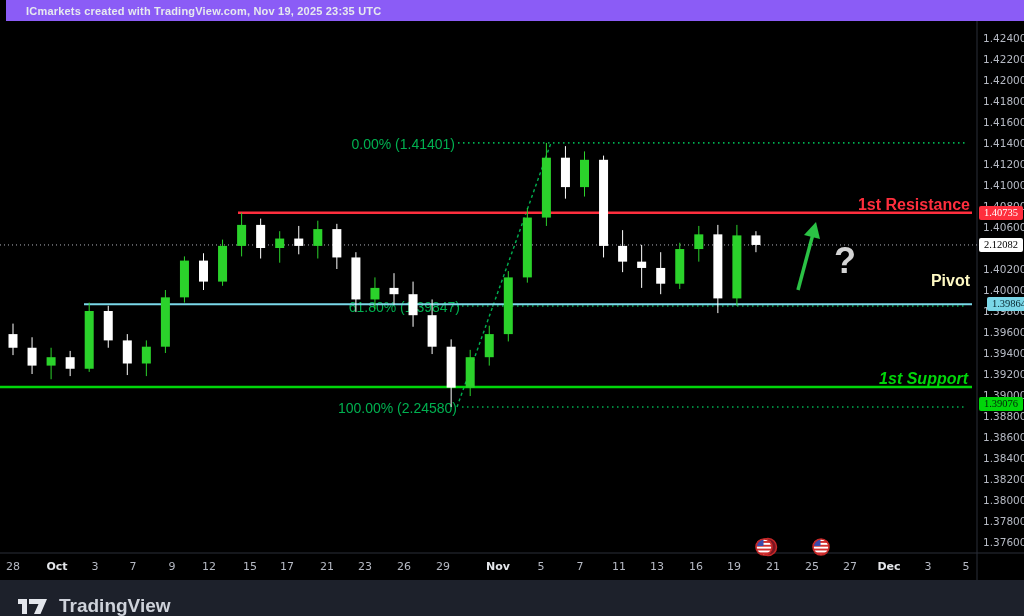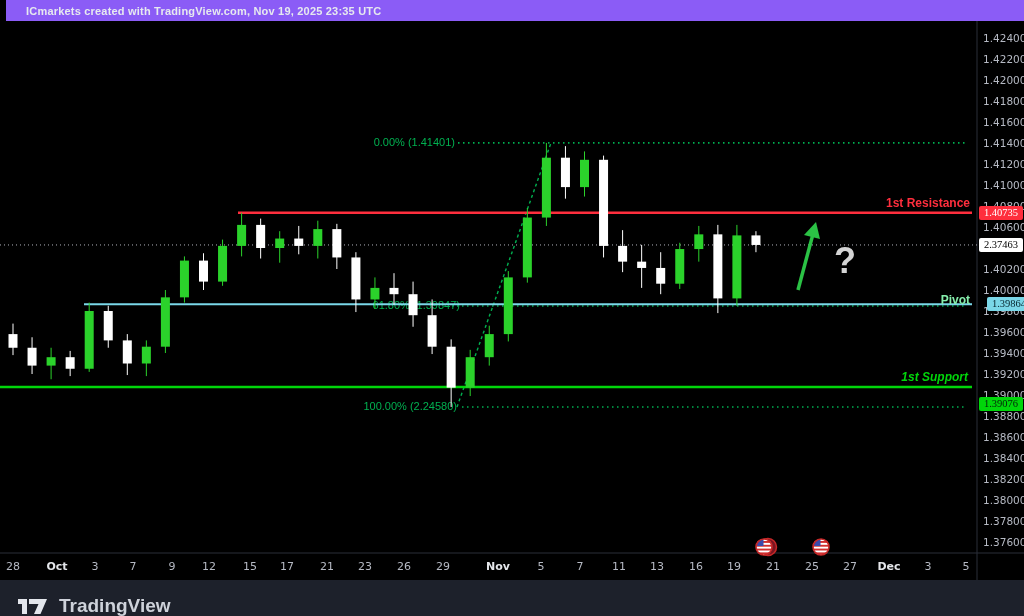--- a/index.html
+++ b/index.html
@@ -3,22 +3,22 @@
 <meta charset="utf-8">
 <style>
   html,body{margin:0;padding:0;background:#000;}
   .screen{position:relative;width:1024px;height:616px;background:#000;overflow:hidden;
           font-family:"Liberation Sans",sans-serif;}
   .topbar{position:absolute;left:6px;top:0;width:1024px;height:21px;background:#8b5cf6;z-index:6;
           display:flex;align-items:center;}
   .topbar span{margin-left:20px;font-size:11px;font-weight:700;color:#e6e9ef;letter-spacing:.2px;}
   #plot{position:absolute;left:0;top:0;z-index:2;}
   .lbl{position:absolute;z-index:1;white-space:nowrap;}
-  .lvl{font-size:12px;font-weight:700;z-index:3;}
-  .fib{font-size:11px;font-weight:400;}
+  .lvl{font-size:16px;font-weight:700;z-index:3;}
+  .fib{font-size:14px;font-weight:400;}
   .tag{position:absolute;left:979px;width:44px;height:14px;line-height:14px;text-align:center;
        font-size:10.5px;border-radius:2px;z-index:4;font-family:Liberation Serif, serif;}
   .qmark{position:absolute;font-size:36px;font-weight:700;color:#d4d4d4;z-index:3;}
   .footer{position:absolute;left:0;top:580px;width:1024px;height:52px;background:#1d212b;z-index:6;
           display:flex;align-items:center;}
   .brand{display:flex;align-items:center;margin-left:16px;cursor:pointer;}
   .brand svg{display:block;}
   .brand-name{margin-left:9px;font-size:19px;font-weight:700;color:#ced2da;}
 </style>
 </head>
@@ -28,21 +28,21 @@
 
   <div class="topbar">
     <span>ICmarkets created with TradingView.com, Nov 19, 2025 23:35 UTC</span>
   </div>
 
   <div class="lbl fib" style="right:569px;top:136px;color:#00b050;">0.00% (1.41401)</div>
   <div class="lbl fib" style="right:564px;top:299px;color:#00b050;">61.80% (1.39847)</div>
   <div class="lbl fib" style="right:567px;top:400px;color:#00b050;">100.00% (2.24580)</div>
 
   <div class="lbl lvl" style="right:54px;top:196px;color:#ff2e3d;">1st Resistance</div>
-  <div class="lbl lvl" style="right:54px;top:293px;color:#86efac;">Pivot</div>
+  <div class="lbl lvl" style="right:54px;top:272px;color:#fef9c3;">Pivot</div>
   <div class="lbl lvl" style="right:56px;top:370px;color:#00d60a;font-style:italic;">1st Support</div>
 
   <div class="qmark" style="left:834px;top:240px;">?</div>
 
   <svg id="plot" width="1024" height="616">
       <line x1="977" y1="21" x2="977" y2="580" stroke="#2a2e39" stroke-width="1"></line>
       <line x1="0" y1="553" x2="1024" y2="553" stroke="#2a2e39" stroke-width="1"></line>
       <g>
         <text x="983" y="41.5" fill="#b6bac4" font-size="10.5" font-family="DejaVu Sans, sans-serif">1.42400</text>
         <text x="983" y="62.500000000000014" fill="#b6bac4" font-size="10.5" font-family="DejaVu Sans, sans-serif">1.42200</text>
@@ -305,21 +305,21 @@
           <rect x="-8" y="-2.2" width="16" height="1.9" fill="#d32f2f"></rect>
           <rect x="-8" y="1.6" width="16" height="1.9" fill="#d32f2f"></rect>
           <rect x="-8" y="5.4" width="16" height="1.9" fill="#d32f2f"></rect>
           <rect x="-8" y="-8" width="7.5" height="7" fill="#3949ab"></rect>
         </g>
         <circle cx="0" cy="0" r="8" fill="none" stroke="#c62828" stroke-width="1.6"></circle>
       </g>
     </svg>
 
   <div class="tag" style="top:206px;background:#ff2e3d;color:#fff;">1.40735</div>
-  <div class="tag" style="top:238px;background:#fff;color:#000;">2.37463</div>
+  <div class="tag" style="top:238px;background:#fff;color:#000;">2.12082</div>
   <div class="tag" style="top:297px;background:#7ad7e8;color:#06232b;margin-left:8px;">1.39864</div>
   <div class="tag" style="top:380px;background:#00d60a;color:#04230a;margin-top:17px;">1.39076</div>
 
   <div class="footer">
     <div class="brand">
       <svg width="34" height="30" viewBox="0 0 34 30">
         <rect x="2" y="8" width="9" height="5" fill="#e3e6ec"></rect>
         <rect x="6" y="8" width="5" height="15" fill="#e3e6ec"></rect>
         <polygon points="13,8 31,8 24.5,23 18,23 22.5,13 13,13" fill="#e3e6ec"></polygon>
       </svg>

